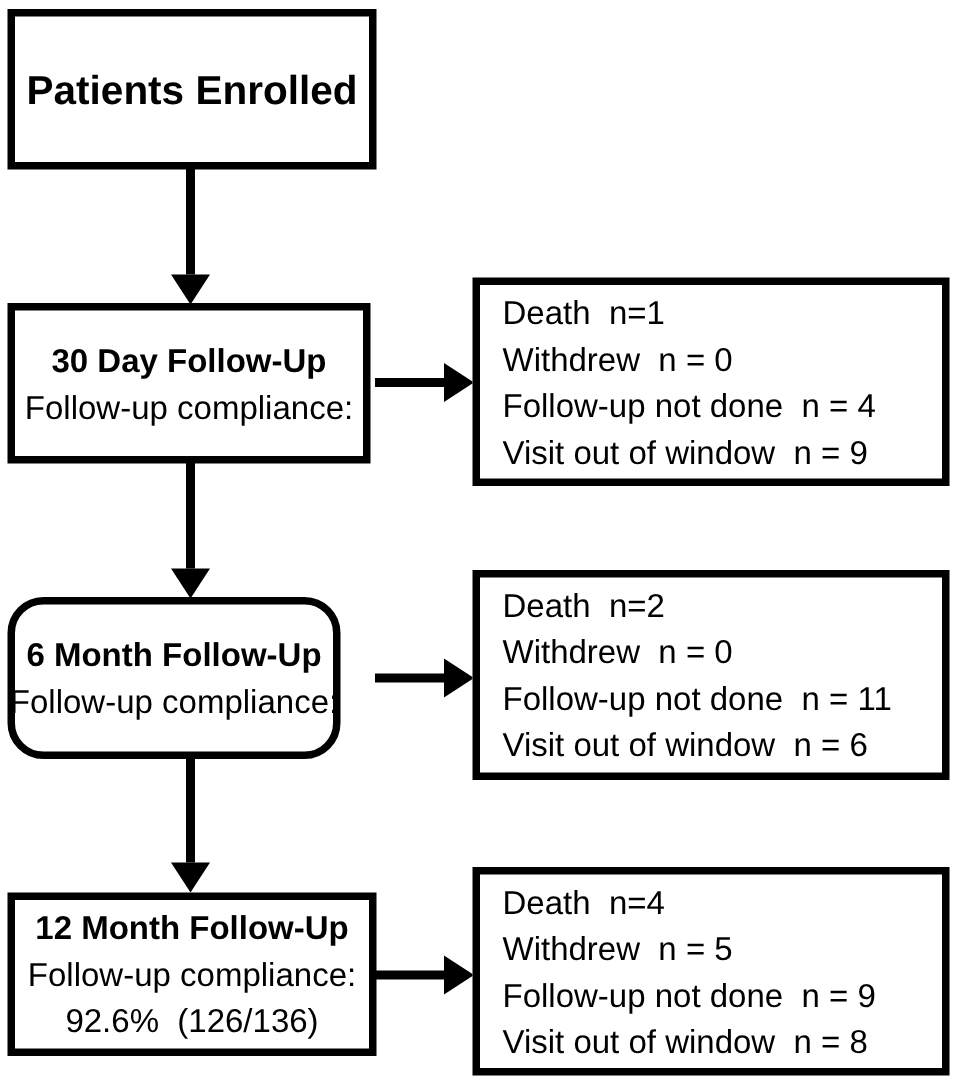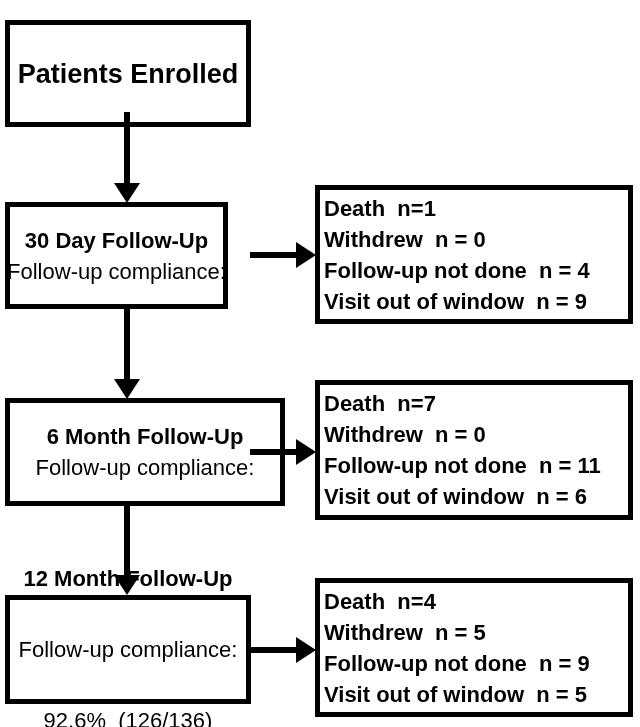--- a/index.html
+++ b/index.html
@@ -23,24 +23,23 @@
     background: #ffffff;
     display: flex;
     flex-direction: column;
     justify-content: center;
   }
   .main-node {
     align-items: center;
     text-align: center;
   }
   .side-node {
-    padding-left: 4px;
+    padding-left: 15px;
     align-items: flex-start;
     text-align: center;
-    font-weight: bold;
   }
   .line {
     font-size: 22px;
     line-height: 31px;
     white-space: pre;
   }
   .node-title {
     font-weight: bold;
   }
   .big {
@@ -78,31 +77,31 @@
     background: #000000;
   }
   .arrow-right .arrow-head {
     width: 0;
     height: 0;
     border-top: 13px solid transparent;
     border-bottom: 13px solid transparent;
     border-left: 20px solid #000000;
   }
   
-  #box-enrolled   { left: 5px;   top: 6px;   width: 246px; height: 107px; margin-top: 14px; }
+  #box-enrolled   { left: 5px;   top: 6px;   width: 246px; height: 107px; }
   #arrow-v1       { left: 114px; top: 112px; width: 26px;  height: 91px; }
-  #box-30day      { left: 5px;   top: 202px; width: 223px; height: 107px; }
+  #box-30day      { left: 5px;   top: 202px; width: 242px; height: 107px; }
   #arrow-h1       { left: 250px; top: 242px; width: 66px;  height: 26px; }
   #side-30day     { left: 315px; top: 185px; width: 318px; height: 139px; }
   #arrow-v2       { left: 114px; top: 308px; width: 26px;  height: 91px; }
-  #box-6month     { left: 5px;   top: 398px; width: 280px; height: 108px; }
+  #box-6month     { left: 5px;   top: 398px; width: 222px; height: 108px; border-radius: 24px; }
   #arrow-h2       { left: 250px; top: 439px; width: 66px;  height: 26px; }
   #side-6month    { left: 315px; top: 380px; width: 318px; height: 140px; }
   #arrow-v3       { left: 114px; top: 505px; width: 26px;  height: 90px; }
-  #box-12month    { left: 5px;   top: 595px; width: 246px; height: 109px; gap: 40px; }
+  #box-12month    { left: 5px;   top: 595px; width: 246px; height: 109px; }
   #arrow-h3       { left: 250px; top: 637px; width: 66px;  height: 26px; }
   #side-12month   { left: 315px; top: 578px; width: 318px; height: 139px; }
 </style>
 </head>
 <body>
 
 <div class="canvas">
 
   <div class="node main-node" id="box-enrolled">
     <div class="line big node-title">Patients Enrolled</div>
@@ -139,21 +138,21 @@
     <div class="line node-title">6 Month Follow-Up</div>
     <div class="line">Follow-up compliance:</div>
   </div>
 
   <div class="arrow-right" id="arrow-h2">
     <div class="arrow-shaft"></div>
     <div class="arrow-head"></div>
   </div>
 
   <div class="node side-node" id="side-6month">
-    <div class="line">Death  n=7</div>
+    <div class="line">Death  n=2</div>
     <div class="line">Withdrew  n = 0</div>
     <div class="line">Follow-up not done  n = 11</div>
     <div class="line">Visit out of window  n = 6</div>
   </div>
 
   <div class="arrow-down" id="arrow-v3">
     <div class="arrow-shaft"></div>
     <div class="arrow-head"></div>
   </div>
 
@@ -165,16 +164,16 @@
 
   <div class="arrow-right" id="arrow-h3">
     <div class="arrow-shaft"></div>
     <div class="arrow-head"></div>
   </div>
 
   <div class="node side-node" id="side-12month">
     <div class="line">Death  n=4</div>
     <div class="line">Withdrew  n = 5</div>
     <div class="line">Follow-up not done  n = 9</div>
-    <div class="line">Visit out of window  n = 5</div>
+    <div class="line">Visit out of window  n = 8</div>
   </div>
 
 </div>
 
 </body></html>

